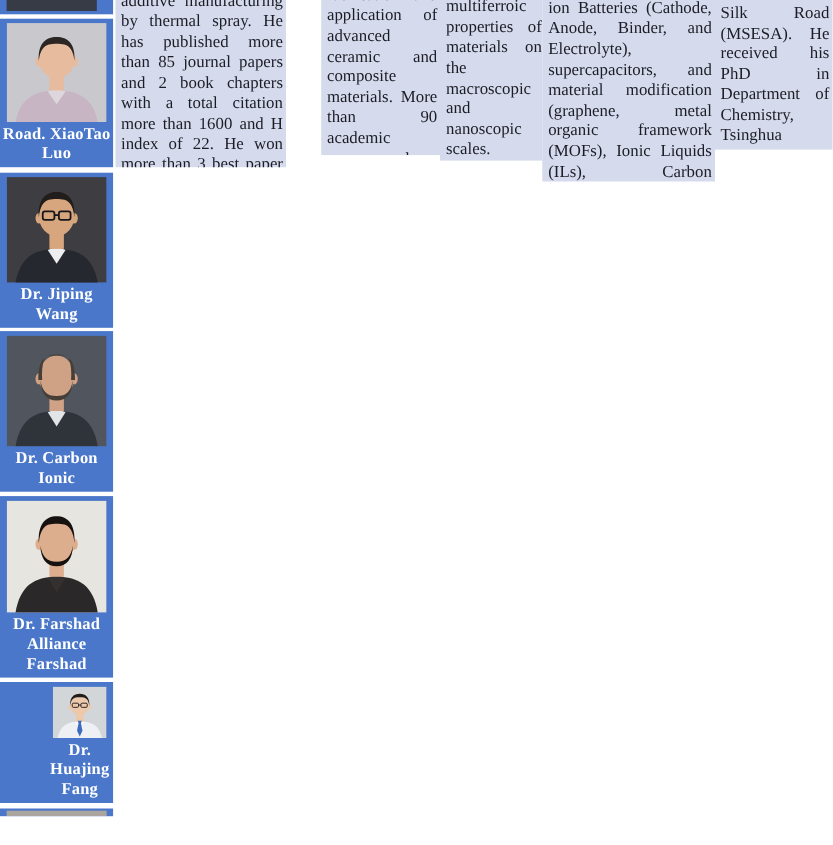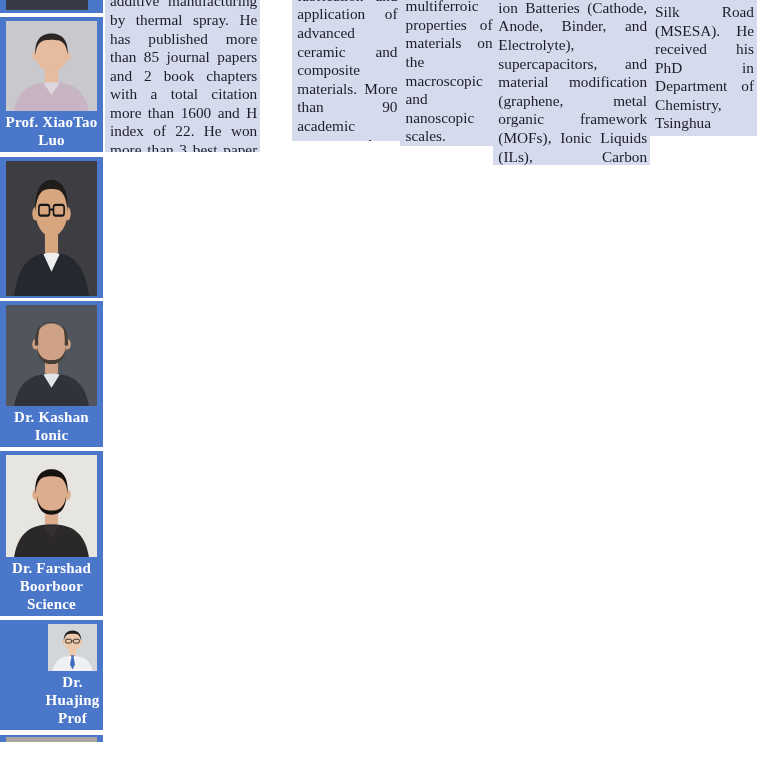--- a/index.html
+++ b/index.html
@@ -81,21 +81,21 @@
             <rect x="47" y="32.5" width="10.5" height="8" rx="2"></rect>
             <line x1="43" y1="36" x2="47" y2="36"></line>
           </g>
           <g class="ph-tie" fill="var(--tie)">
             <polygon points="41.5,66.5 48.5,66.5 47,71 43,71"></polygon>
             <polygon points="43,71 47,71 49.5,86 45,97 40.5,86"></polygon>
           </g>
         </svg>
       </div>
       <div class="member-name">
-        <span>Prof. XiaoTao</span>
+        <span>Road. XiaoTao</span>
         <span>Luo</span>
       </div>
     </div>
 
     <div class="member-cell" style="height:141px;margin-bottom:3px;">
       <div class="member-photo has-glasses" style="--pbg: #3e3e42; --skin: #d8a67e; --hair: #201d1b; --jacket: #25282e; --shirt: #eceef0;">
         <svg viewBox="0 0 90 100" preserveAspectRatio="none">
           <rect x="0" y="0" width="90" height="100" fill="var(--pbg)"></rect>
           <path d="M8,100 C12,76 25,68 45,68 C65,68 78,76 82,100 Z" fill="var(--jacket)"></path>
           <polygon points="37,69 45,82 53,69 45,66" fill="var(--shirt)"></polygon>
@@ -110,20 +110,24 @@
             <rect x="32.5" y="32.5" width="10.5" height="8" rx="2"></rect>
             <rect x="47" y="32.5" width="10.5" height="8" rx="2"></rect>
             <line x1="43" y1="36" x2="47" y2="36"></line>
           </g>
           <g class="ph-tie" fill="var(--tie)">
             <polygon points="41.5,66.5 48.5,66.5 47,71 43,71"></polygon>
             <polygon points="43,71 47,71 49.5,86 45,97 40.5,86"></polygon>
           </g>
         </svg>
       </div>
+      <div class="member-name">
+        <span>Dr. Jiping</span>
+        <span>Wang</span>
+      </div>
     </div>
 
     <div class="member-cell" style="height:146px;margin-bottom:4px;">
       <div class="member-photo is-bald has-beard" style="--pbg: #51565e; --skin: #cfa285; --hair: #463e37; --jacket: #2f333a; --shirt: #e2e5e8;">
         <svg viewBox="0 0 90 100" preserveAspectRatio="none">
           <rect x="0" y="0" width="90" height="100" fill="var(--pbg)"></rect>
           <path d="M8,100 C12,76 25,68 45,68 C65,68 78,76 82,100 Z" fill="var(--jacket)"></path>
           <polygon points="37,69 45,82 53,69 45,66" fill="var(--shirt)"></polygon>
           <rect x="38.5" y="50" width="13" height="18" fill="var(--skin)"></rect>
           <ellipse cx="29" cy="39" rx="3" ry="5" fill="var(--skin)"></ellipse>
@@ -137,21 +141,21 @@
             <rect x="47" y="32.5" width="10.5" height="8" rx="2"></rect>
             <line x1="43" y1="36" x2="47" y2="36"></line>
           </g>
           <g class="ph-tie" fill="var(--tie)">
             <polygon points="41.5,66.5 48.5,66.5 47,71 43,71"></polygon>
             <polygon points="43,71 47,71 49.5,86 45,97 40.5,86"></polygon>
           </g>
         </svg>
       </div>
       <div class="member-name">
-        <span>Dr. Kashan</span>
+        <span>Dr. Carbon</span>
         <span>Ionic</span>
       </div>
     </div>
 
     <div class="member-cell" style="height:165px;margin-bottom:4px;">
       <div class="member-photo has-beard" style="--pbg: #e7e5df; --skin: #dcae8d; --hair: #17120f; --jacket: #2b2829; --shirt: #33302f;">
         <svg viewBox="0 0 90 100" preserveAspectRatio="none">
           <rect x="0" y="0" width="90" height="100" fill="var(--pbg)"></rect>
           <path d="M8,100 C12,76 25,68 45,68 C65,68 78,76 82,100 Z" fill="var(--jacket)"></path>
           <polygon points="37,69 45,82 53,69 45,66" fill="var(--shirt)"></polygon>
@@ -168,22 +172,22 @@
             <line x1="43" y1="36" x2="47" y2="36"></line>
           </g>
           <g class="ph-tie" fill="var(--tie)">
             <polygon points="41.5,66.5 48.5,66.5 47,71 43,71"></polygon>
             <polygon points="43,71 47,71 49.5,86 45,97 40.5,86"></polygon>
           </g>
         </svg>
       </div>
       <div class="member-name">
         <span>Dr. Farshad</span>
-        <span>Boorboor</span>
-        <span>Science</span>
+        <span>Alliance</span>
+        <span>Farshad</span>
       </div>
     </div>
 
     <div class="member-cell" style="height:110px;margin-bottom:5px;padding-left:42px;">
       <div class="member-photo has-glasses has-tie" style="--pbg: #d3d6d9; --skin: #ecc9ab; --hair: #211d1a; --jacket: #eef0f3; --shirt: #f6f7f9; --tie: #3e6bbd;">
         <svg viewBox="0 0 90 100" preserveAspectRatio="none">
           <rect x="0" y="0" width="90" height="100" fill="var(--pbg)"></rect>
           <path d="M8,100 C12,76 25,68 45,68 C65,68 78,76 82,100 Z" fill="var(--jacket)"></path>
           <polygon points="37,69 45,82 53,69 45,66" fill="var(--shirt)"></polygon>
           <rect x="38.5" y="50" width="13" height="18" fill="var(--skin)"></rect>
@@ -199,21 +203,21 @@
             <line x1="43" y1="36" x2="47" y2="36"></line>
           </g>
           <g class="ph-tie" fill="var(--tie)">
             <polygon points="41.5,66.5 48.5,66.5 47,71 43,71"></polygon>
             <polygon points="43,71 47,71 49.5,86 45,97 40.5,86"></polygon>
           </g>
         </svg>
       </div>
       <div class="member-name">
         <span>Dr. Huajing</span>
-        <span>Prof</span>
+        <span>Fang</span>
       </div>
     </div>
 
     <div class="frag-bottom">
       <div class="frag-photo" id="frag-bottom-photo" style="background: rgb(170, 165, 159);"></div>
     </div>
   </aside>
 
   <div class="col-gap"></div>
 

